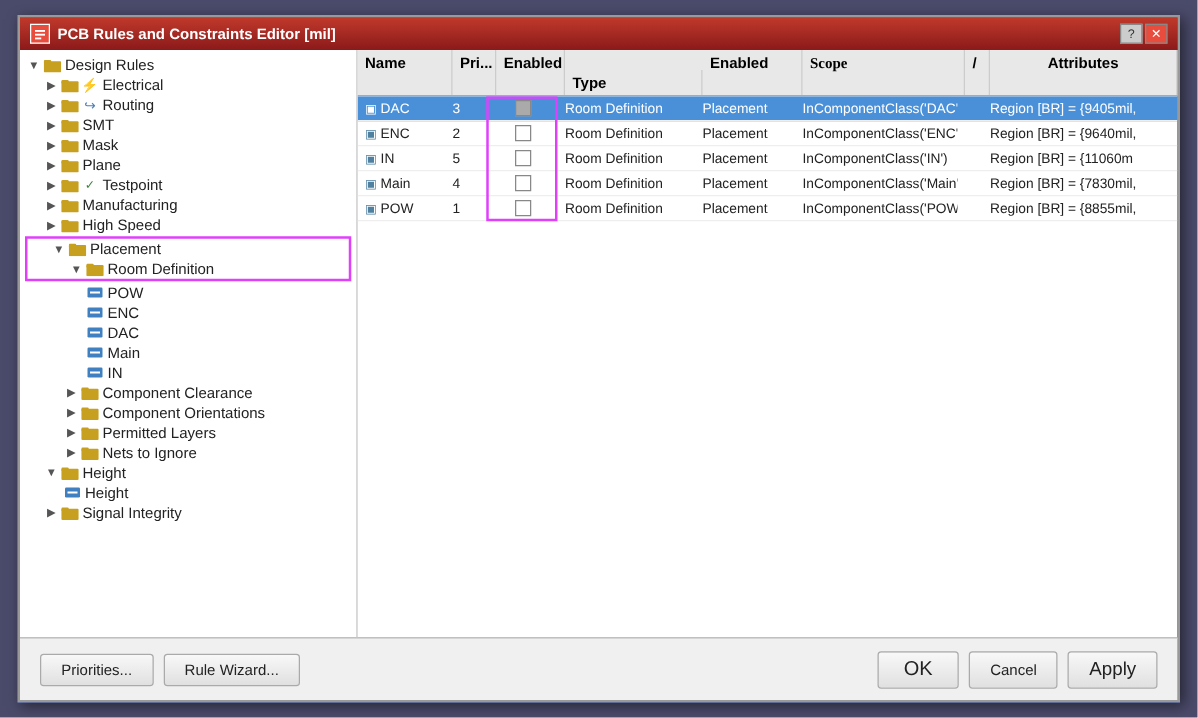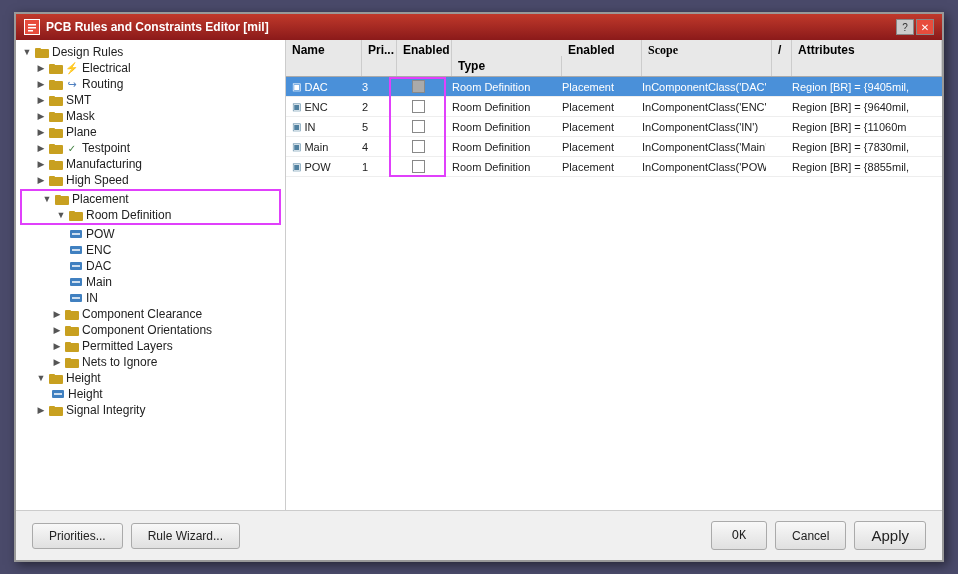--- a/index.html
+++ b/index.html
@@ -142,21 +142,21 @@
       white-space: nowrap;
       overflow: hidden;
     }
     .th-name { width: 76px; }
     .th-pri { width: 35px; }
     .th-en { width: 55px; position: relative; }
     .th-type { width: 110px; margin-top: 16px; }
     .th-cat { width: 80px; }
     .th-scope { width: 130px; font-family: Liberation Serif, serif; }
     .th-slash { width: 20px; }
-    .th-attr { flex: 1; }
+    .th-attr { flex: 1; text-align: center; }
 
     .table-body {
       flex: 1;
       overflow-y: auto;
     }
     .table-row {
       display: flex;
       align-items: center;
       border-bottom: 1px solid #eee;
       height: 20px;
@@ -223,24 +223,23 @@
       border-radius: 3px;
       font-size: 12px;
       cursor: pointer;
       color: #222;
     }
     .btn-ok {
       padding: 5px 20px;
       background: linear-gradient(to bottom, #f8f8f8, #e0e0e0);
       border: 1px solid #aaa;
       border-radius: 3px;
-      font-size: 12px;
+      font-size: 16px;
       cursor: pointer;
       color: #222;
-      font-family: Liberation Mono, monospace;
     }
     .btn-apply {
       padding: 5px 16px;
       background: linear-gradient(to bottom, #f8f8f8, #e0e0e0);
       border: 1px solid #aaa;
       border-radius: 3px;
       font-size: 15px;
       cursor: pointer;
       color: #222;
     }

